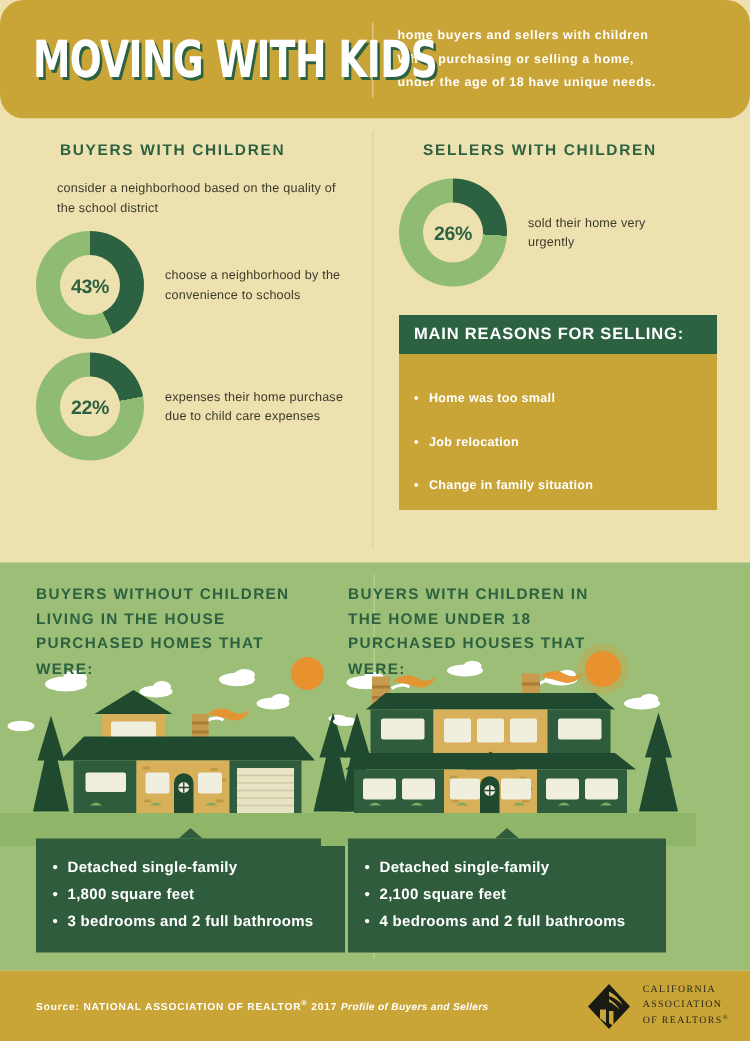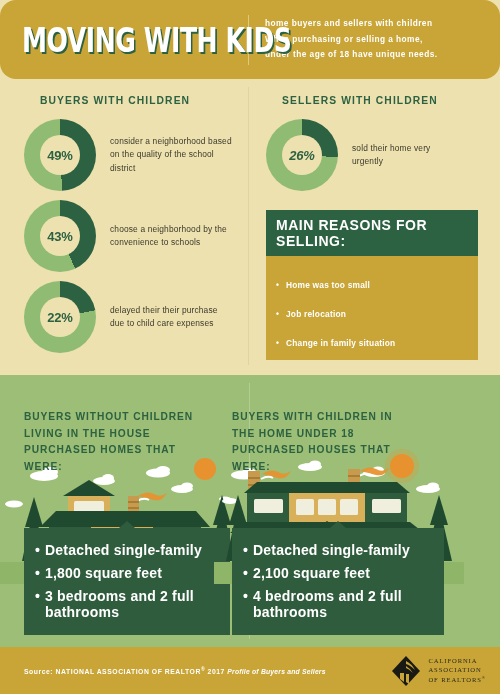--- a/index.html
+++ b/index.html
@@ -90,21 +90,21 @@
   .stat-text {
     font-size: 8.4px; color: #3C3A2A;
     line-height: 1.55; margin-left: 14px;
     letter-spacing: 0.15px;
   }
 
   
   .reasons { margin-top: 19px; width: 212px; }
   .reasons-head {
     background: #2C6141; color: #FFFFFF;
-    font-size: 14px; font-weight: bold; letter-spacing: 0.55px;
+    font-size: 11px; font-weight: bold; letter-spacing: 0.55px;
     padding: 7px 10px;
   }
   .reasons-body { background: #C9A436; padding: 8px 10px 9px 10px; }
   .reasons-body li {
     list-style: none; color: #FFFFFF;
     font-size: 8.4px; font-weight: bold;
     letter-spacing: 0.2px;
     padding: 3.5px 0 3.5px 10px;
     position: relative;
     margin-top: 12px;
@@ -117,21 +117,21 @@
   .green {
     background: #9CBE76;
     height: 272px;
     display: flex;
     position: relative;
   }
   .green-divider {
     position: absolute; left: 249px; top: 8px; height: 256px;
     width: 1px; background: #B4CE92;
   }
-  .gcol { width: 214px; position: relative; padding: 14px 16px 0 24px; margin-top: 20px; }
+  .gcol { width: 214px; position: relative; padding: 14px 16px 0 24px; }
   .gcol.right { padding-left: 18px; }
   .g-head {
     font-size: 10.2px; font-weight: bold; color: #2C6141;
     letter-spacing: 0.9px; line-height: 1.62;
     position: relative; z-index: 6;
   }
 
   .scene {
     position: absolute; left: 0; top: 54px;
     width: 250px; height: 135px; overflow: hidden;
@@ -148,21 +148,21 @@
   .callout .notch {
     position: absolute; top: -7px; left: 50%;
     margin-left: -8px;
     width: 0; height: 0;
     border-left: 8px solid transparent;
     border-right: 8px solid transparent;
     border-bottom: 7px solid #2F5C3C;
   }
   .callout li {
     list-style: none; color: #FFFFFF;
-    font-size: 14px; font-weight: bold; letter-spacing: 0.2px;
+    font-size: 10px; font-weight: bold; letter-spacing: 0.2px;
     padding: 3.6px 0 3.6px 10px; position: relative;
   }
   .callout li::before {
     content: "\2022"; position: absolute; left: 0; top: 3.6px;
   }
 
   
   .footer {
     height: 47px; background: #C9A436;
     display: flex; align-items: center; justify-content: space-between;
@@ -198,52 +198,47 @@
   </div>
 </div>
 
 <div class="mid">
   <div class="mid-divider"></div>
 
   <div class="col-left">
     <div class="sec-head">BUYERS WITH CHILDREN</div>
 
     <div class="stat">
-      <div class="donut" style="background: conic-gradient(rgb(44, 97, 65) 0deg, rgb(44, 97, 65) 49%, rgb(143, 188, 114) 49%, rgb(143, 188, 114) 100%);">
-        <div class="hole">
-          <span class="pct">49%</span>
-        </div>
-      </div>
       <div class="stat-text">consider a neighborhood based on the quality of the school district</div>
     </div>
 
     <div class="stat">
       <div class="donut" style="background: conic-gradient(rgb(44, 97, 65) 0deg, rgb(44, 97, 65) 43%, rgb(143, 188, 114) 43%, rgb(143, 188, 114) 100%);">
         <div class="hole">
           <span class="pct">43%</span>
         </div>
       </div>
       <div class="stat-text">choose a neighborhood by the convenience to schools</div>
     </div>
 
     <div class="stat">
       <div class="donut" style="background: conic-gradient(rgb(44, 97, 65) 0deg, rgb(44, 97, 65) 22%, rgb(143, 188, 114) 22%, rgb(143, 188, 114) 100%);">
         <div class="hole">
           <span class="pct">22%</span>
         </div>
       </div>
-      <div class="stat-text">delayed their their purchase due to child care expenses</div>
+      <div class="stat-text">expenses their home purchase due to child care expenses</div>
     </div>
   </div>
 
   <div class="col-right">
     <div class="sec-head">SELLERS WITH CHILDREN</div>
 
     <div class="stat">
-      <div class="donut" style="background: conic-gradient(rgb(44, 97, 65) 0deg, rgb(44, 97, 65) 26%, rgb(143, 188, 114) 26%, rgb(143, 188, 114) 100%); font-style: italic;">
+      <div class="donut" style="background: conic-gradient(rgb(44, 97, 65) 0deg, rgb(44, 97, 65) 26%, rgb(143, 188, 114) 26%, rgb(143, 188, 114) 100%);">
         <div class="hole">
           <span class="pct">26%</span>
         </div>
       </div>
       <div class="stat-text">sold their home very urgently</div>
     </div>
 
     <div class="reasons">
       <div class="reasons-head">MAIN REASONS FOR SELLING:</div>
       <ul class="reasons-body">

